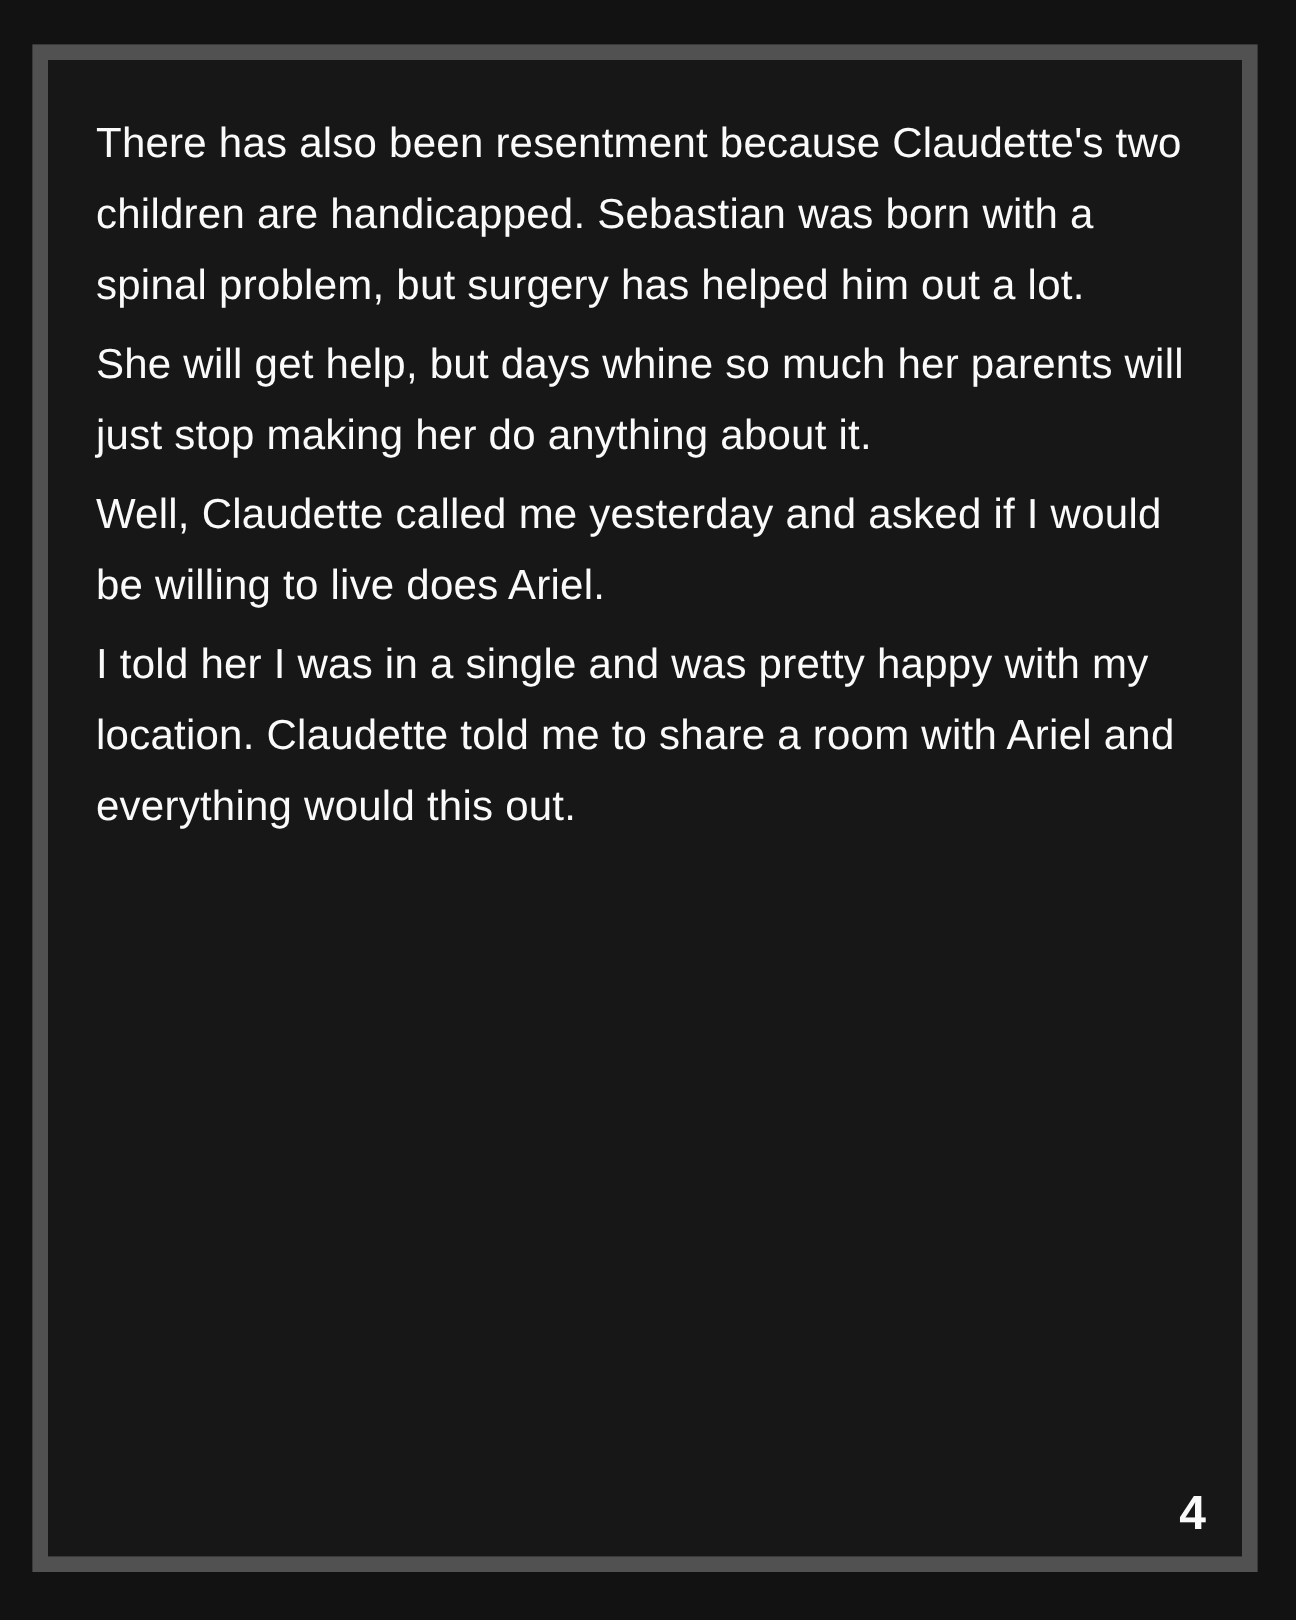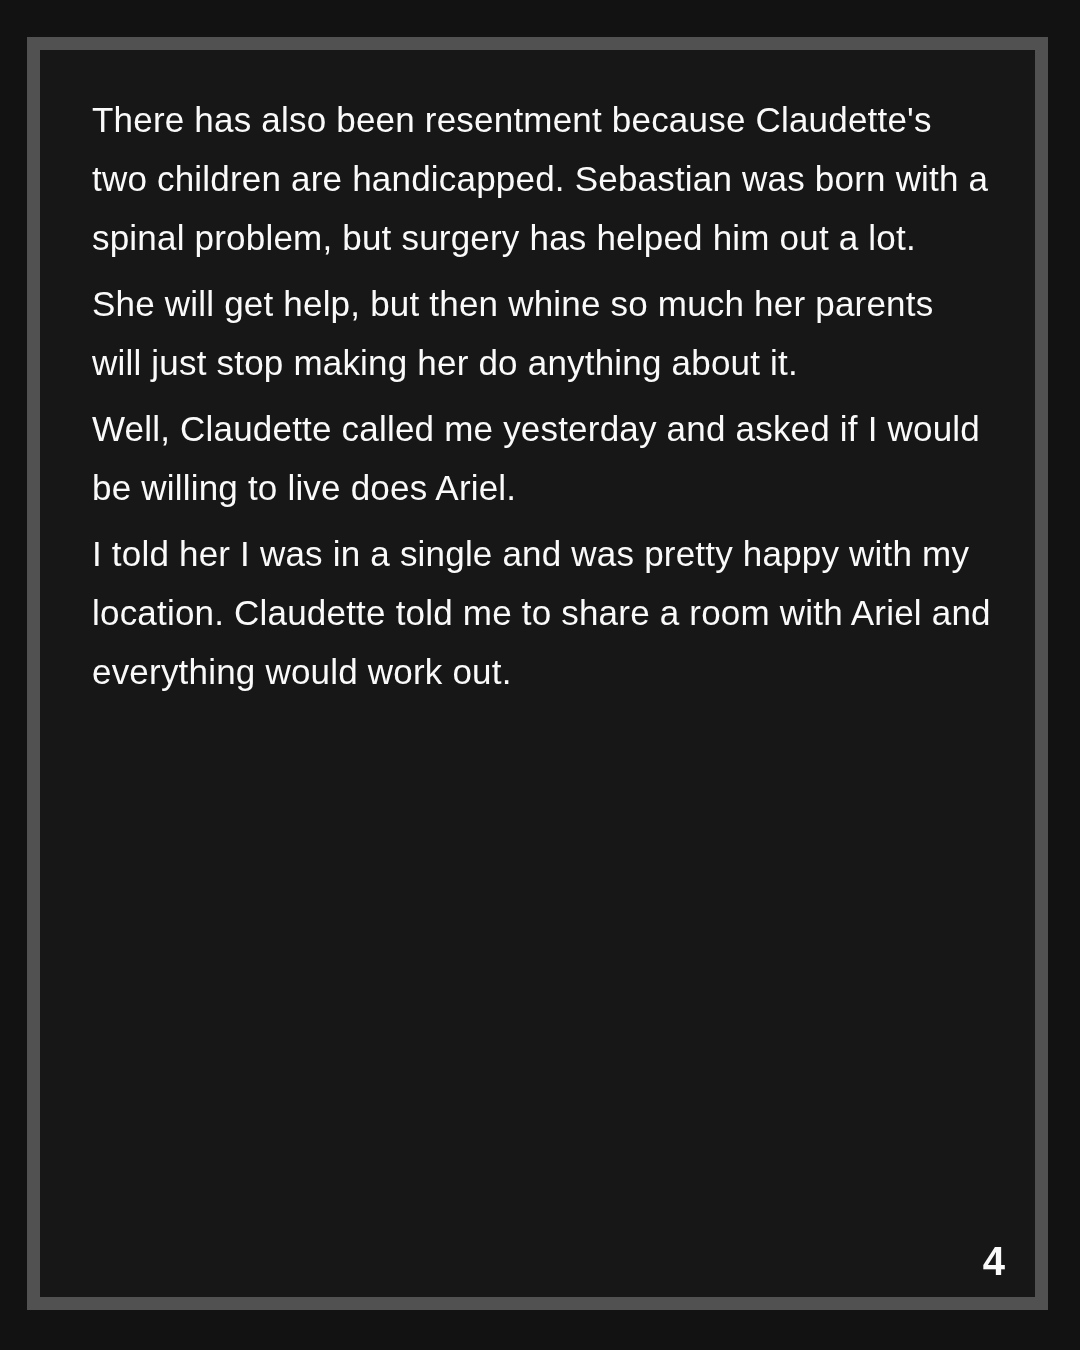--- a/index.html
+++ b/index.html
@@ -25,21 +25,21 @@
     position: absolute;
     left: 27px;
     top: 37px;
     width: 1021px;
     height: 1273px;
     border: 13px solid var(--frame_border);
     background: var(--background_card);
     padding: 40px 44px 0 40px;
   }
   .story-text p {
-    margin: 0 0 7px 12px;
+    margin: 0 0 7px 0;
     color: var(--text);
     font-size: 35px;
     line-height: 59px;
     font-weight: 400;
     letter-spacing: 0.2px;
     text-align: left;
   }
   .page-number {
     position: absolute;
     right: 30px;
@@ -49,18 +49,18 @@
     font-weight: 700;
     line-height: 1;
   }
 </style>
 </head>
 <body>
 
 <div class="story-card">
   <div class="story-text">
     <p>There has also been resentment because Claudette's two children are handicapped. Sebastian was born with a spinal problem, but surgery has helped him out a lot.</p>
-    <p>She will get help, but then whine so much her parents will just stop making her do anything about it.</p>
+    <p>She will get help, but days whine so much her parents will just stop making her do anything about it.</p>
     <p>Well, Claudette called me yesterday and asked if I would be willing to live does Ariel.</p>
-    <p>I told her I was in a single and was pretty happy with my location. Claudette told me to share a room with Ariel and everything would work out.</p>
+    <p>I told her I was in a single and was pretty happy with my location. Claudette told me to share a room with Ariel and everything would this out.</p>
   </div>
   <div class="page-number">4</div>
 </div>
 
 </body></html>

